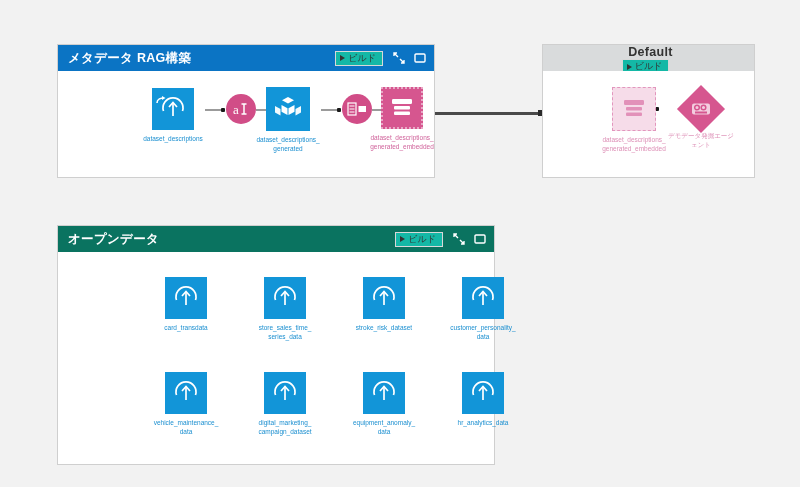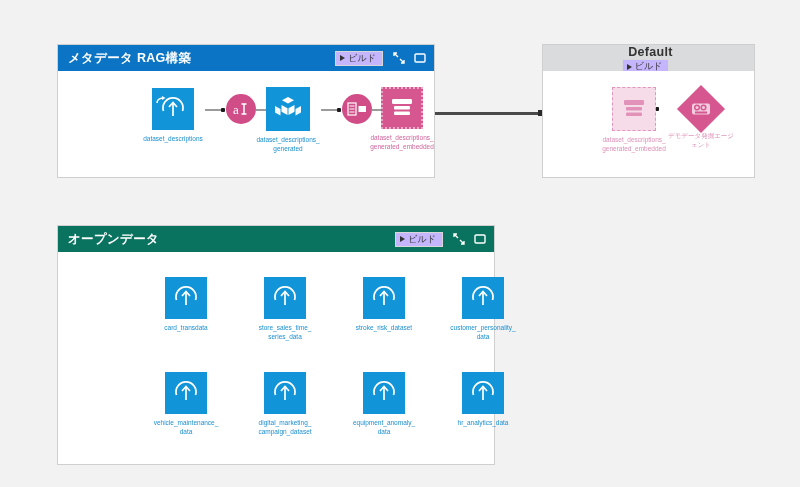--- a/index.html
+++ b/index.html
@@ -17,21 +17,21 @@
     display:flex;align-items:center;
     height:26px;padding:0 6px 0 10px;box-sizing:border-box;
   }
   .panel-title{
     font-size:12.5px;font-weight:bold;letter-spacing:.3px;
     white-space:nowrap;flex:0 0 auto;
   }
   .head-spacer{flex:1 1 auto;}
   .build-btn{
     display:flex;align-items:center;gap:3px;
-    background:#c4b5fd;border:1px solid #d8d8d8;
+    background:#14b8a6;border:1px solid #d8d8d8;
     padding:1px 6px 1px 4px;margin-right:10px;
     font-size:9px;color:#333;white-space:nowrap;line-height:11px;
   }
   .build-btn .tri{
     width:0;height:0;border-left:5px solid #333;
     border-top:3.5px solid transparent;border-bottom:3.5px solid transparent;
   }
   .hicon{margin-right:9px;display:flex;align-items:center;}
   .hicon:last-child{margin-right:2px;}
 

